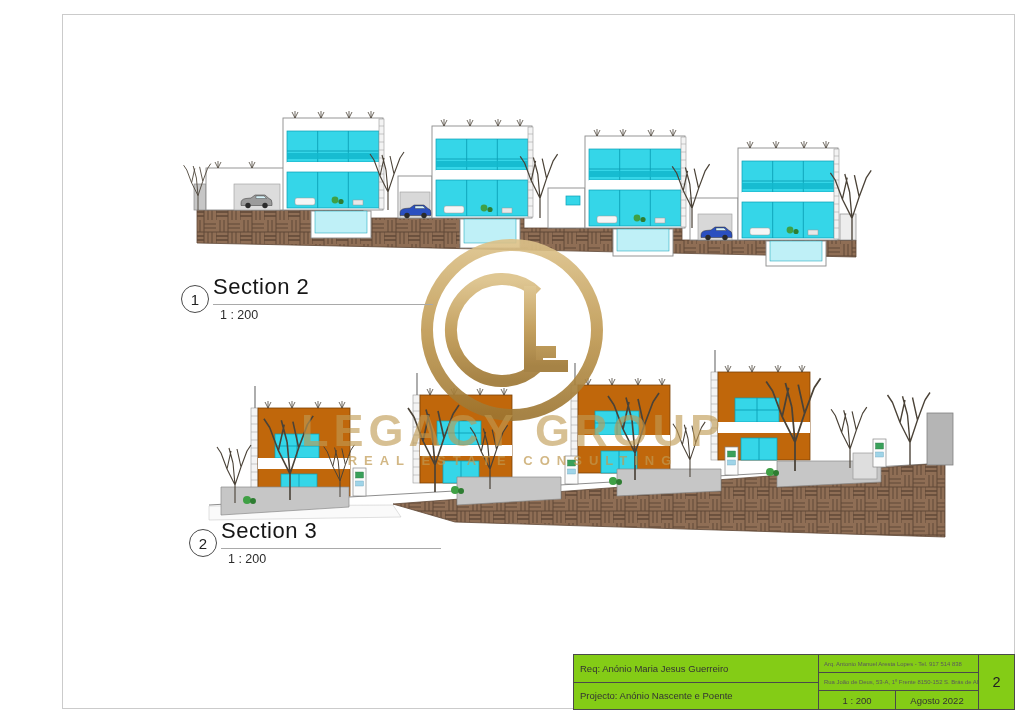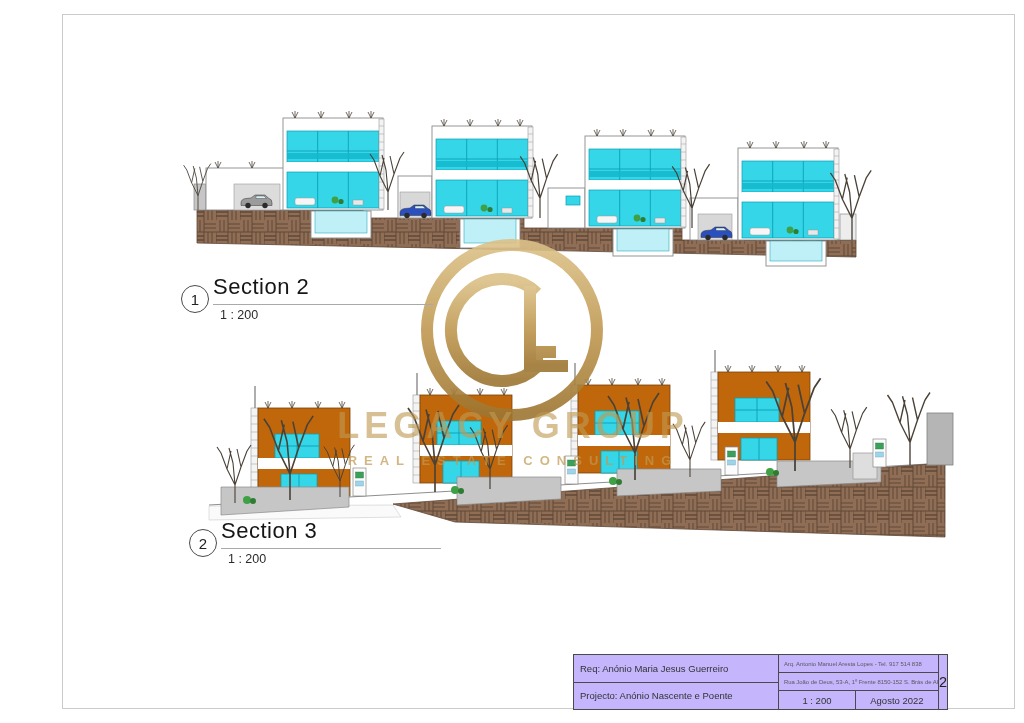--- a/index.html
+++ b/index.html
@@ -14,25 +14,25 @@
   svg.sheet{position:absolute;left:0;top:0;width:1024px;height:723px}
 
   
   .sec-label{position:absolute;display:flex;align-items:flex-start}
   .badge{width:28px;height:28px;border:1.3px solid #4b4b4b;border-radius:50%;display:flex;align-items:center;justify-content:center;font-size:15px;color:#222;background:#fff;margin-top:11px;flex:0 0 auto}
   .lbl-body{margin-left:4px;width:220px}
   .lbl-title{display:block;font-size:22px;color:#161616;letter-spacing:.5px;padding-bottom:4px;border-bottom:1px solid #a9a9a9}
   .lbl-scale{display:block;font-size:12.5px;color:#2b2b2b;margin:3px 0 0 7px}
 
   
-  .wm-text{position:absolute;left:513px;top:405px;transform:translateX(-50%);font-size:36px;font-weight:bold;letter-spacing:5px;color:var(--gold);opacity:.62;white-space:nowrap}
+  .wm-text{position:absolute;left:513px;top:405px;transform:translateX(-50%);font-size:45px;font-weight:bold;letter-spacing:5px;color:var(--gold);opacity:.62;white-space:nowrap}
   .wm-sub{position:absolute;left:513px;top:453px;transform:translateX(-50%);font-size:13px;font-weight:bold;letter-spacing:7px;color:var(--gold);opacity:.7;white-space:nowrap}
 
   
-  .tb{position:absolute;left:573px;top:654px;width:375px;height:56px;display:flex;border:1px solid #4a4a4a;background:#c4b5fd;font-size:9.5px;color:#333}
+  .tb{position:absolute;left:573px;top:654px;width:442px;height:56px;display:flex;border:1px solid #4a4a4a;background:#84cc16;font-size:9.5px;color:#333}
   .tb-left{width:245px;border-right:1px solid #4a4a4a;display:flex;flex-direction:column}
   .tb-left .tb-row{flex:1;display:flex;align-items:center;padding-left:6px;border-bottom:1px solid #4a4a4a;white-space:nowrap;overflow:hidden}
   .tb-left .tb-row:last-child{border-bottom:none}
   .tb-mid{width:160px;border-right:1px solid #4a4a4a;display:flex;flex-direction:column}
   .tb-arq{flex:2;display:flex;flex-direction:column}
   .tb-arq div{flex:1;display:flex;align-items:center;padding-left:5px;font-size:5.9px;color:#5a5a5a;border-bottom:1px solid #4a4a4a;white-space:nowrap;overflow:hidden}
   .tb-mid-bottom{flex:1;display:flex}
   .tb-scale{width:77px;border-right:1px solid #4a4a4a;display:flex;align-items:center;justify-content:center}
   .tb-date{flex:1;display:flex;align-items:center;justify-content:center}
   .tb-sheet{flex:1;display:flex;align-items:center;justify-content:center;font-size:14.5px;color:#222}

